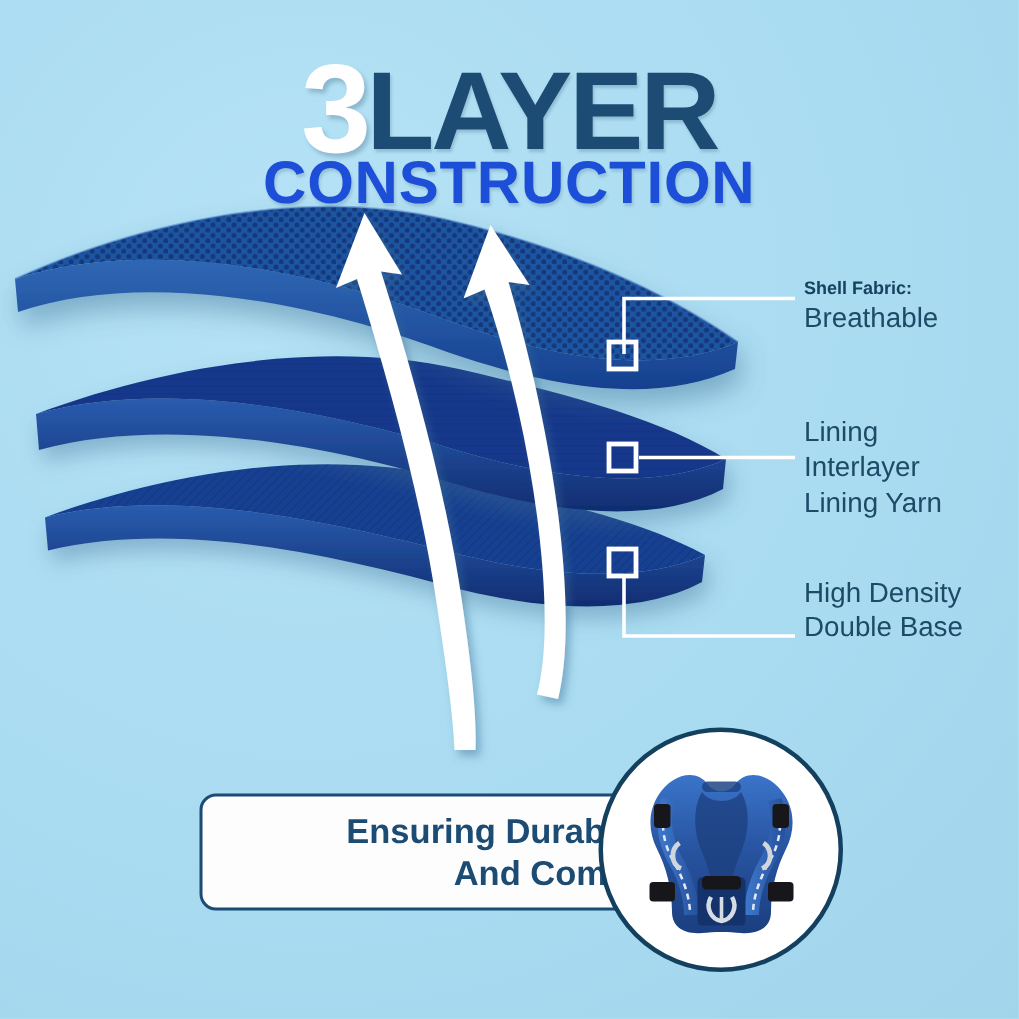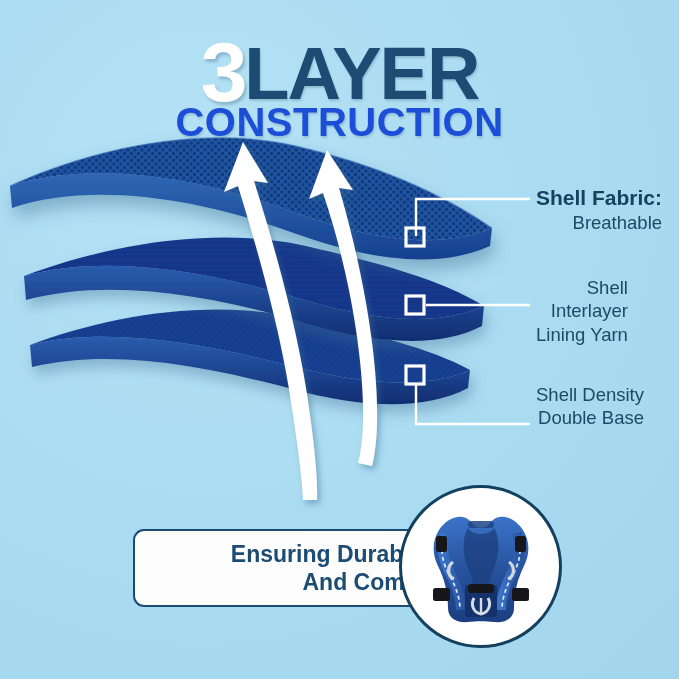--- a/index.html
+++ b/index.html
@@ -36,25 +36,25 @@
     text-shadow:1px 2px 2px rgba(30,70,100,.20);
     margin-top:25px;
   }
 
   
   .layers-svg{position:absolute;left:0;top:120px;}
 
   
   .callout{position:absolute;}
   .callout .head{
-    font-size:21px;font-weight:bold;color:#16415f;line-height:1.26;
-    margin:0;white-space:nowrap;text-align:center;}
+    font-size:12px;font-weight:bold;color:#16415f;line-height:1.26;
+    margin:0;white-space:nowrap;}
   .callout .body{
     font-size:18.5px;font-weight:normal;color:#1d4a66;line-height:1.26;
-    margin:0;white-space:nowrap;text-align:right;}
+    margin:0;white-space:nowrap;}
   #callout-shell{left:536px;top:185px;}
   #callout-inter{left:536px;top:276px;}
   #callout-lining{left:536px;top:383px;}
 
   
   .banner{
     position:absolute;left:133px;top:529px;width:330px;height:78px;
     background:#fdfdfd;border:2px solid #1c4b73;border-radius:11px;
     box-sizing:border-box;
     display:flex;align-items:center;justify-content:flex-end;
@@ -210,27 +210,27 @@
       <rect x="406" y="366" width="18" height="18" fill="none" stroke="#ffffff" stroke-width="3.2"></rect>
     </g>
   </svg>
 
   <div class="callout" id="callout-shell">
     <p class="head">Shell Fabric:</p>
     <p class="body">Breathable</p>
   </div>
 
   <div class="callout" id="callout-inter">
-    <p class="body">Shell</p>
+    <p class="body">Lining</p>
     <p class="body">Interlayer</p>
     <p class="body">Lining Yarn</p>
   </div>
 
   <div class="callout" id="callout-lining">
-    <p class="body">Shell Density</p>
+    <p class="body">High Density</p>
     <p class="body">Double Base</p>
   </div>
 
   <div class="banner">
     <div class="banner-text">
       <div>Ensuring Durability</div>
       <div>And Comfort</div>
     </div>
   </div>
 

